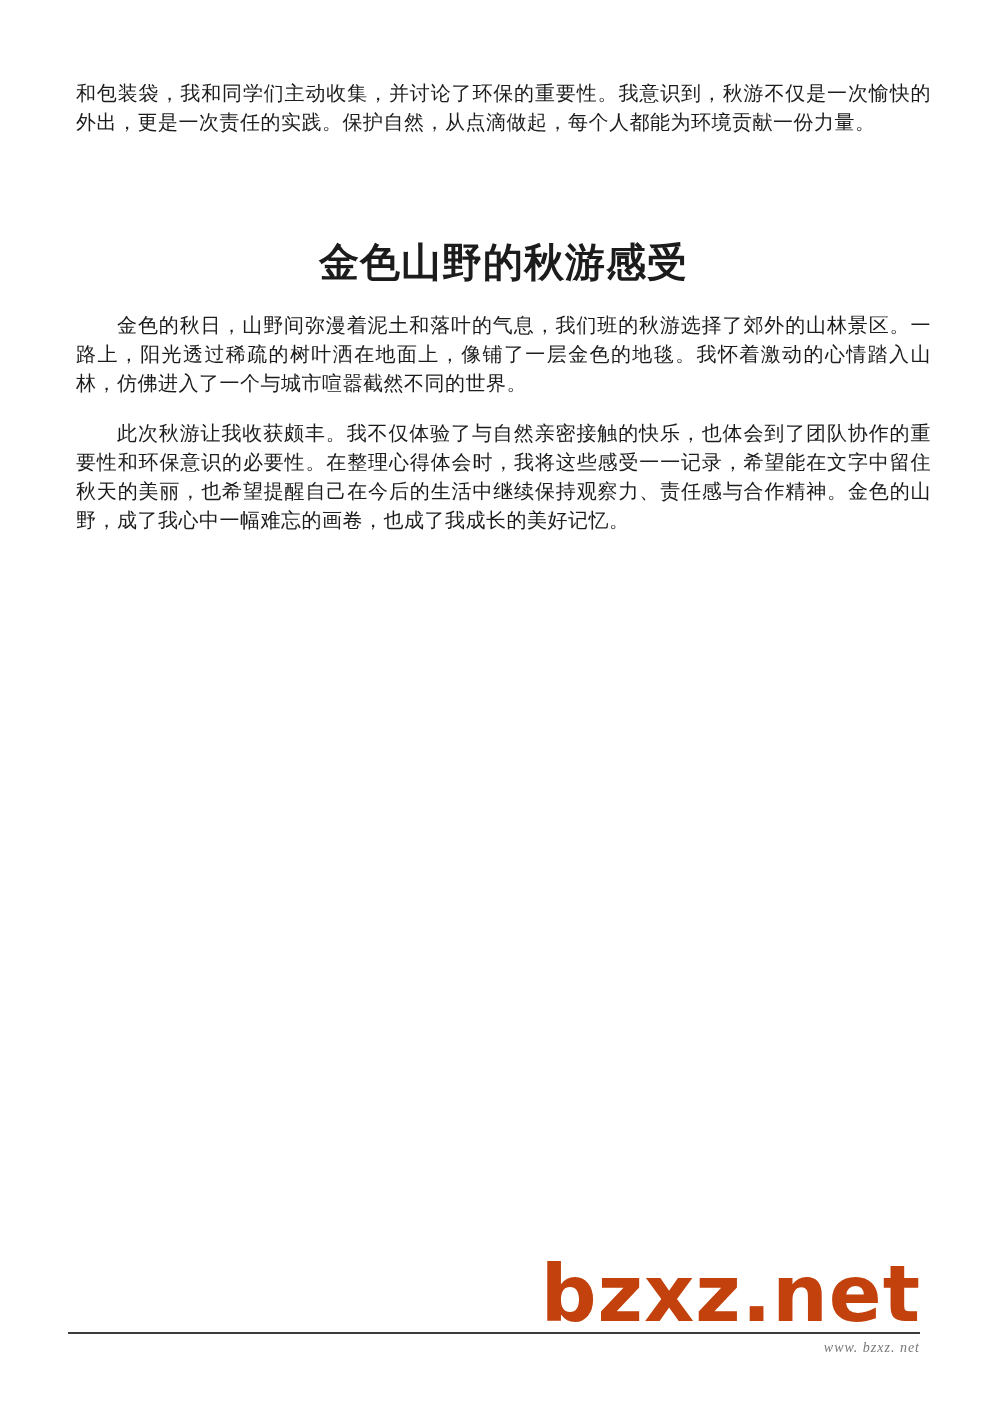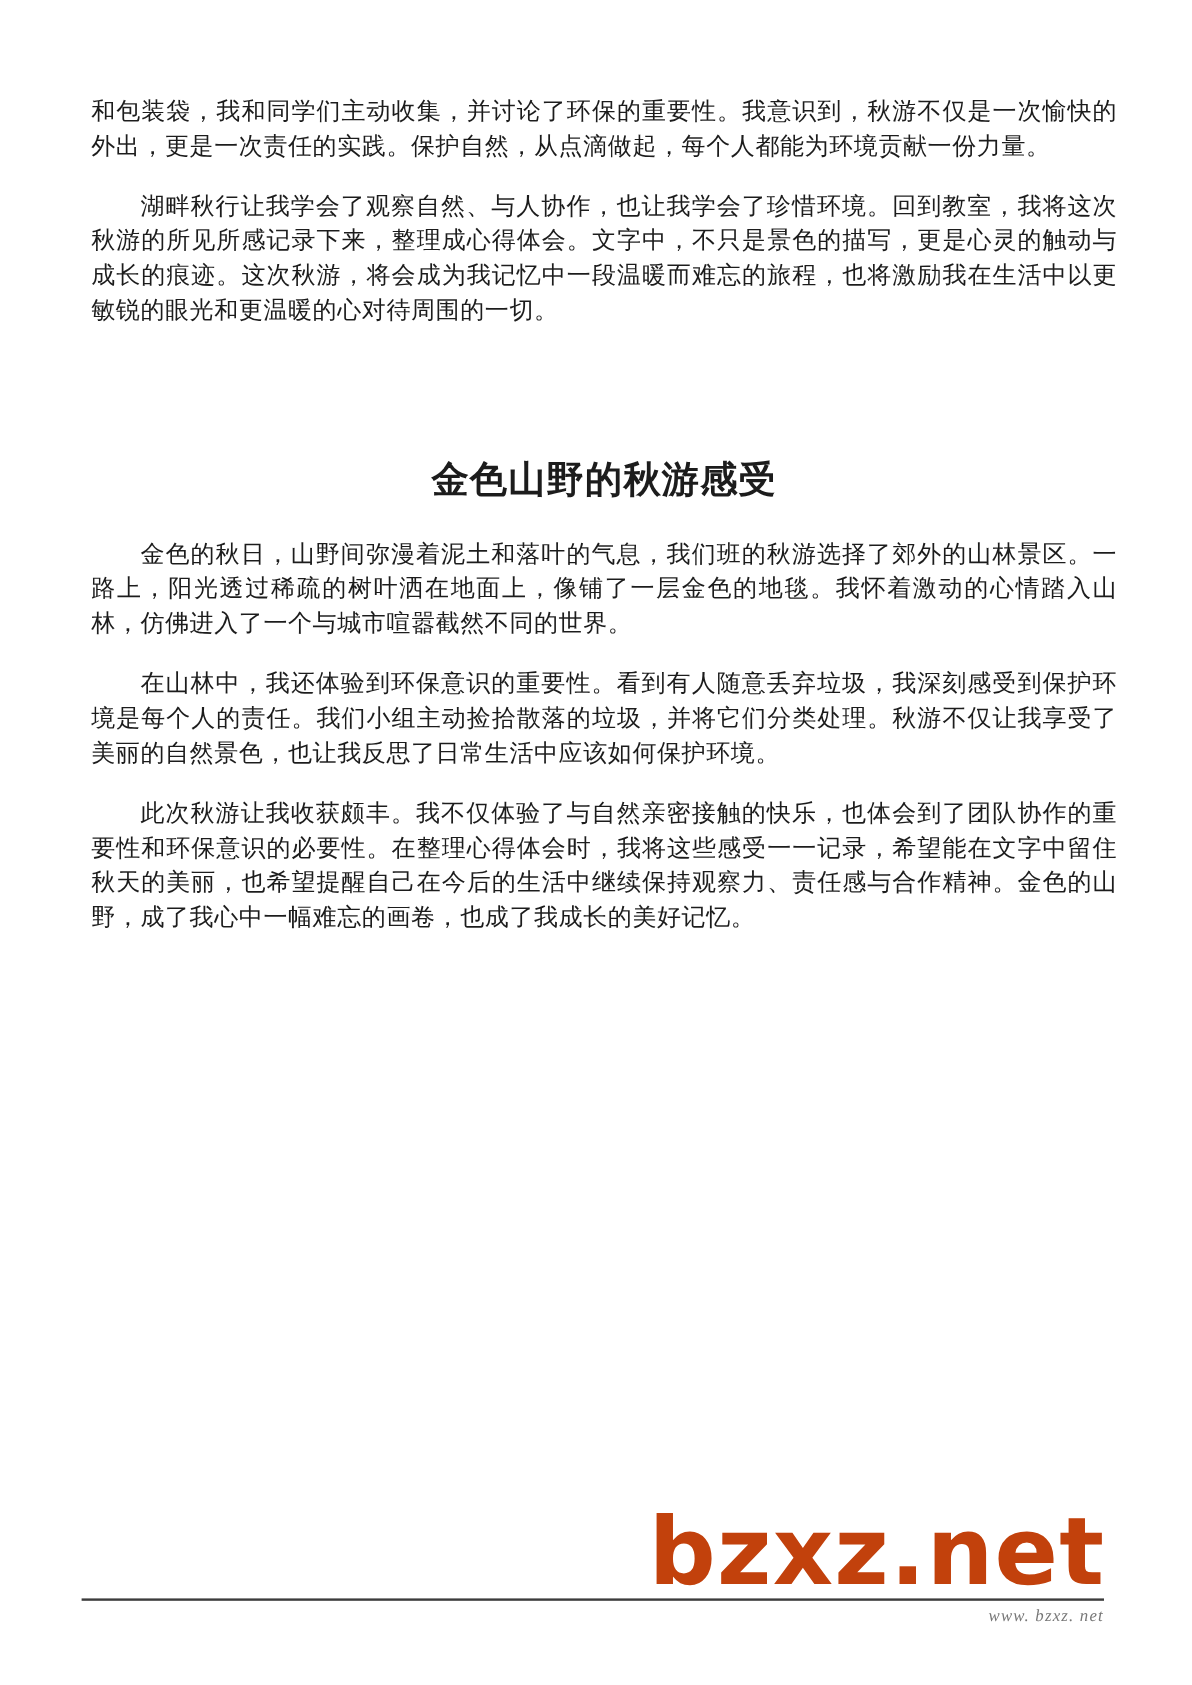--- a/index.html
+++ b/index.html
@@ -27,21 +27,21 @@
     font-size: 20px;
     line-height: 29px;
     text-align: justify;
     text-indent: 2.05em;
     letter-spacing: 0.5px;
   }
   .para.no-indent {
     text-indent: 0;
   }
   .essay-title {
-    font-size: 31px;
+    font-size: 40px;
     line-height: 44px;
     font-weight: 700;
     text-align: center;
     margin: 104px 0 26px 0;
     letter-spacing: 1px;
   }
   .watermark {
     position: absolute;
     right: 72px;
     bottom: 71px;
@@ -75,29 +75,27 @@
 </style>
 </head>
 <body>
 
 <div class="page">
 
   <div class="content">
 
     <p class="para no-indent">和包装袋，我和同学们主动收集，并讨论了环保的重要性。我意识到，秋游不仅是一次愉快的外出，更是一次责任的实践。保护自然，从点滴做起，每个人都能为环境贡献一份力量。</p>
 
-    <p class="para">湖畔秋行让我学会了观察自然、与人协作，也让我学会了珍惜环境。回到教室，我将这次秋游的所见所感记录下来，整理成心得体会。文字中，不只是景色的描写，更是心灵的触动与成长的痕迹。这次秋游，将会成为我记忆中一段温暖而难忘的旅程，也将激励我在生活中以更敏锐的眼光和更温暖的心对待周围的一切。</p>
 
     <h1 class="essay-title">金色山野的秋游感受</h1>
 
     <p class="para">金色的秋日，山野间弥漫着泥土和落叶的气息，我们班的秋游选择了郊外的山林景区。一路上，阳光透过稀疏的树叶洒在地面上，像铺了一层金色的地毯。我怀着激动的心情踏入山林，仿佛进入了一个与城市喧嚣截然不同的世界。</p>
 
 
 
-    <p class="para">在山林中，我还体验到环保意识的重要性。看到有人随意丢弃垃圾，我深刻感受到保护环境是每个人的责任。我们小组主动捡拾散落的垃圾，并将它们分类处理。秋游不仅让我享受了美丽的自然景色，也让我反思了日常生活中应该如何保护环境。</p>
 
     <p class="para">此次秋游让我收获颇丰。我不仅体验了与自然亲密接触的快乐，也体会到了团队协作的重要性和环保意识的必要性。在整理心得体会时，我将这些感受一一记录，希望能在文字中留住秋天的美丽，也希望提醒自己在今后的生活中继续保持观察力、责任感与合作精神。金色的山野，成了我心中一幅难忘的画卷，也成了我成长的美好记忆。</p>
 
   </div>
 
   <div class="watermark">bzxz.net</div>
 
   <div class="footer-rule"></div>
 
   <div class="footer-url">www. bzxz. net</div>

